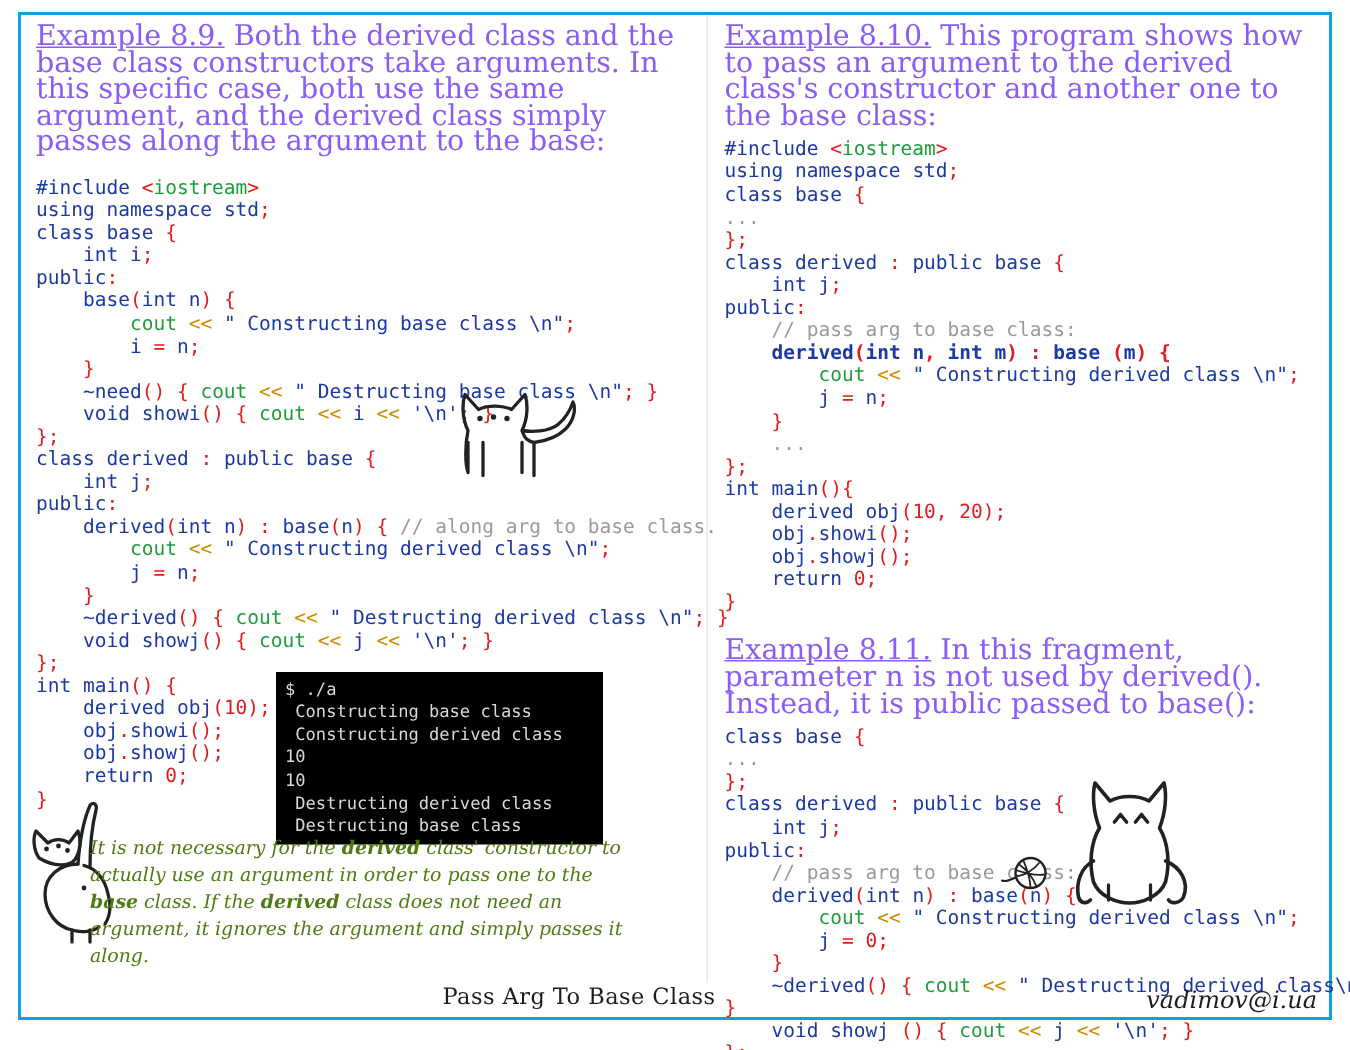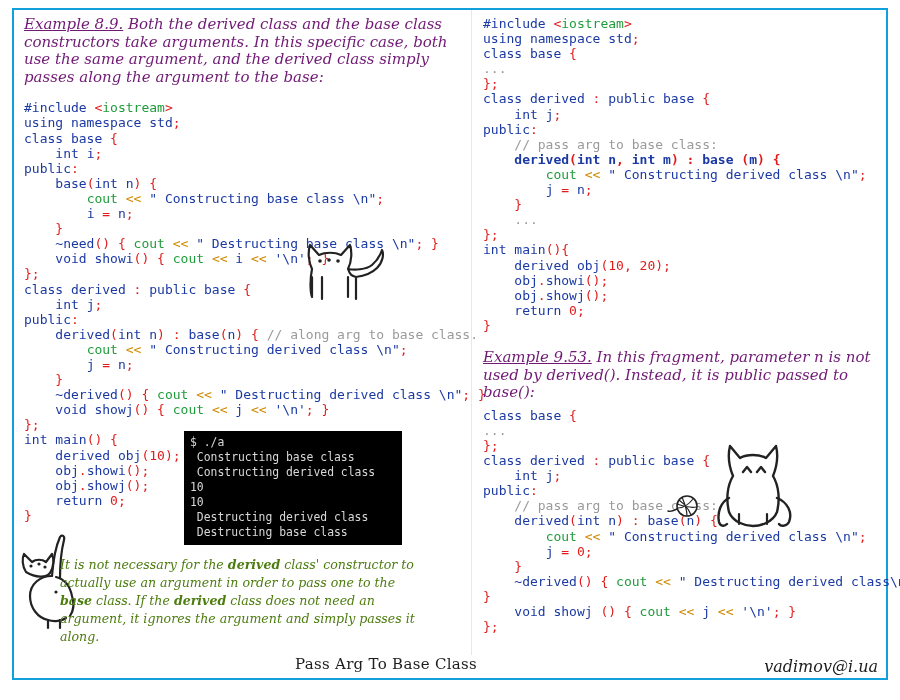--- a/index.html
+++ b/index.html
@@ -20,24 +20,23 @@
   .frame-top{position:absolute;left:12px;top:8px;width:876px;height:2px;background:#12a0dd;}
   .frame-bottom{position:absolute;left:12px;top:678px;width:876px;height:2px;background:#12a0dd;}
   .frame-divider{position:absolute;left:471px;top:10px;width:1px;height:645px;background:#e8e8e8;}
 
   .col{position:absolute;top:16px;}
   .col-left{left:24px;width:440px;}
   .col-right{left:483px;width:400px;}
 
   .prose{
     font-family:"DejaVu Serif", serif;
-    font-style:italic;
-    font-size:15px;
+    font-size:19px;
     line-height:17.6px;
-    color:#701a75;
+    color:#8b5cf6;
     margin:0 0 14px 0;
   }
   .prose .lead{ text-decoration:underline; }
   .prose.tight{margin-bottom:6px;}
 
   
   .code{
     font-family:"DejaVu Sans Mono", monospace;
     font-size:13px;
     line-height:15.1px;
@@ -182,20 +181,21 @@
     <circle cx="13" cy="34" r="1.6" fill="#222"></circle>
     <circle cx="21" cy="32" r="1.6" fill="#222"></circle>
     <circle cx="27" cy="35" r="1.6" fill="#222"></circle>
     <circle cx="38" cy="60" r="1.6" fill="#222"></circle>
   </svg>
 
   <div class="note" id="left-note" style="top:556px;">It is not necessary for the <b>derived</b> class' constructor to actually use an argument in order to pass one to the <b>base</b> class. If the <b>derived</b> class does not need an argument, it ignores the argument and simply passes it along.</div>
 
   <div class="col col-right">
 
+    <p class="prose tight"><span class="lead">Example 8.10.</span><span> This program shows how to pass an argument to the derived class's constructor and another one to the base class:</span></p>
 
     <pre class="code" id="right-code-1" style="margin-bottom:16px;"><span class="kw">#include</span> <span class="pn">&lt;</span><span class="fn">iostream</span><span class="pn">&gt;</span>
 <span class="kw">using</span> <span class="kw">namespace</span> <span class="kw">std</span><span class="pn">;</span>
 <span class="kw">class</span> <span class="id">base</span> <span class="pn">{</span>
 <span class="cm">...</span>
 <span class="pn">}</span><span class="pn">;</span>
 <span class="kw">class</span> <span class="id">derived</span> <span class="pn">:</span> <span class="kw">public</span> <span class="id">base</span> <span class="pn">{</span>
     <span class="kw">int</span> <span class="id">j</span><span class="pn">;</span>
 <span class="kw">public</span><span class="pn">:</span>
     <span class="cm">// pass arg to base class:</span>
@@ -205,21 +205,21 @@
     <span class="pn">}</span>
     <span class="cm">...</span>
 <span class="pn">}</span><span class="pn">;</span>
 <span class="kw">int</span> <span class="id">main</span><span class="pn">(</span><span class="pn">)</span><span class="pn">{</span>
     <span class="id">derived</span> <span class="id">obj</span><span class="pn">(</span><span class="num">10</span><span class="pn">,</span> <span class="num">20</span><span class="pn">)</span><span class="pn">;</span>
     <span class="id">obj</span><span class="pn">.</span><span class="id">showi</span><span class="pn">(</span><span class="pn">)</span><span class="pn">;</span>
     <span class="id">obj</span><span class="pn">.</span><span class="id">showj</span><span class="pn">(</span><span class="pn">)</span><span class="pn">;</span>
     <span class="kw">return</span> <span class="num">0</span><span class="pn">;</span>
 <span class="pn">}</span></pre>
 
-    <p class="prose tight"><span class="lead">Example 9.53.</span><span> In this fragment, parameter n is not used by derived(). Instead, it is public passed to base():</span></p>
+    <p class="prose tight"><span class="lead">Example 8.11.</span><span> In this fragment, parameter n is not used by derived(). Instead, it is public passed to base():</span></p>
 
     <div class="codeblock">
       <pre class="code" id="right-code-2"><span class="kw">class</span> <span class="id">base</span> <span class="pn">{</span>
 <span class="cm">...</span>
 <span class="pn">}</span><span class="pn">;</span>
 <span class="kw">class</span> <span class="id">derived</span> <span class="pn">:</span> <span class="kw">public</span> <span class="id">base</span> <span class="pn">{</span>
     <span class="kw">int</span> <span class="id">j</span><span class="pn">;</span>
 <span class="kw">public</span><span class="pn">:</span>
     <span class="cm">// pass arg to base class:</span>
     <span class="id">derived</span><span class="pn">(</span><span class="kw">int</span> <span class="id">n</span><span class="pn">)</span> <span class="pn">:</span> <span class="id">base</span><span class="pn">(</span><span class="id">n</span><span class="pn">)</span> <span class="pn">{</span>

